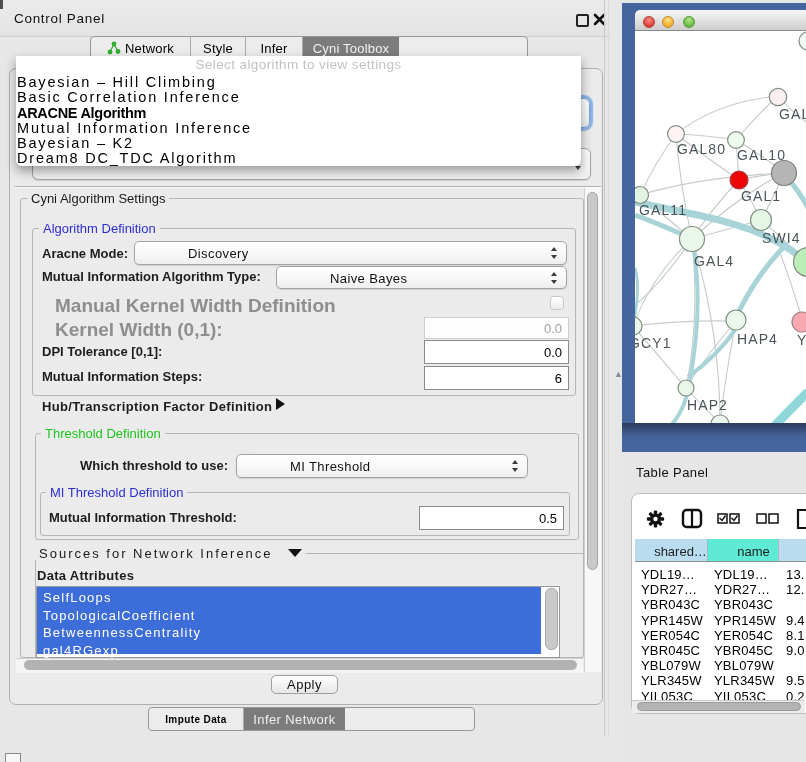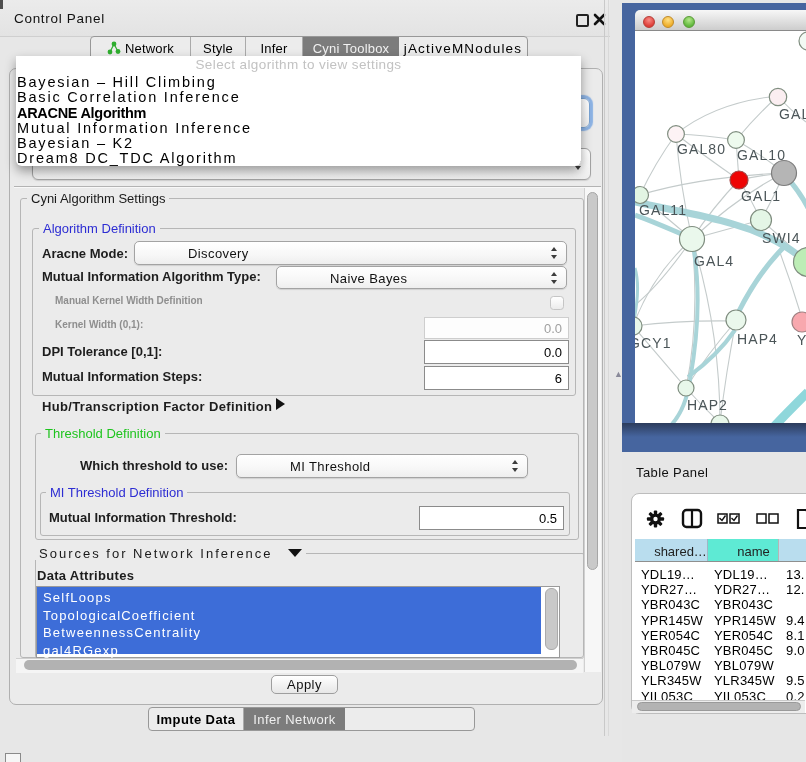--- a/index.html
+++ b/index.html
@@ -1,21 +1,21 @@
 <!DOCTYPE html>
 <html><head>
 <meta charset="utf-8">
 <style>
   html,body{margin:0;padding:0;}
   body{width:806px;height:762px;position:relative;overflow:hidden;
        background:#e7e7e7;font-family:"Liberation Sans",sans-serif;
        -webkit-font-smoothing:antialiased;}
   .abs{position:absolute;}
   .lbl{position:absolute;font-size:13px;font-weight:bold;color:#1d1d1d;white-space:nowrap;}
-  .glbl{position:absolute;font-size:10px;font-weight:bold;color:#8e8e8e;white-space:nowrap;padding-left:13px;}
+  .glbl{position:absolute;font-size:19px;font-weight:bold;color:#8e8e8e;white-space:nowrap;padding-left:13px;}
   .combo{position:absolute;border:1px solid #a3a3a3;border-radius:5px;
          background:linear-gradient(#ffffff,#f7f7f7 60%,#eeeeee);
          box-shadow:0 1px 1px rgba(0,0,0,0.12);}
   .combo .ct{position:absolute;left:13px;top:50%;transform:translateY(-50%);
          font-size:13px;color:#111;letter-spacing:0.4px;white-space:nowrap;margin-left:40px;}
   .carr{position:absolute;right:7px;top:50%;transform:translateY(-50%);width:9px;height:12px;}
   .carr:before{content:"";position:absolute;left:1px;top:0;border-left:3.5px solid transparent;
      border-right:3.5px solid transparent;border-bottom:4.5px solid #3c3c3c;}
   .carr:after{content:"";position:absolute;left:1px;bottom:0;border-left:3.5px solid transparent;
      border-right:3.5px solid transparent;border-top:4.5px solid #3c3c3c;}
@@ -45,21 +45,20 @@
   <div style="width:99px;border-right:1px solid #aaa;display:flex;align-items:center;justify-content:center;font-size:13px;letter-spacing:0.2px;">
     <svg width="14" height="15" viewBox="0 0 14 15" style="margin-right:4px;">
       <circle cx="7" cy="3" r="2.4" fill="#2fae2f"></circle>
       <circle cx="3" cy="11" r="2.4" fill="#2fae2f"></circle>
       <circle cx="11" cy="10.5" r="2.4" fill="#2fae2f"></circle>
       <path d="M7 3 L3 11 M7 3 L11 10.5" stroke="#2fae2f" stroke-width="1.2" fill="none"></path>
     </svg>Network</div>
   <div style="width:54px;border-right:1px solid #aaa;display:flex;align-items:center;justify-content:center;font-size:13px;letter-spacing:0.2px;">Style</div>
   <div style="width:56px;border-right:1px solid #aaa;display:flex;align-items:center;justify-content:center;font-size:13px;letter-spacing:0.2px;">Infer</div>
   <div style="width:96px;background:#7c7c7c;color:#f2f2f2;display:flex;align-items:center;justify-content:center;font-size:13px;letter-spacing:0.2px;">Cyni Toolbox</div>
-  <div style="flex:1;display:flex;align-items:center;justify-content:center;font-size:13.5px;letter-spacing:1.2px;">jActiveMNodules</div>
 </div>
 
 <div class="abs" style="left:9px;top:68px;width:594px;height:637px;background:#ebebeb;
      border:1px solid #b0b0b0;border-radius:7px;box-sizing:border-box;"></div>
 
 <div class="combo" style="left:24px;top:98px;width:564px;height:28px;border-radius:6px;
      border:1px solid #7aa4d4;box-shadow:0 0 1px 3px rgba(110,160,225,0.75);"></div>
 
 <div class="combo" style="left:32px;top:148px;width:557px;height:30px;border-radius:6px;">
   <span class="carr"></span>
@@ -140,21 +139,21 @@
 
 <div class="abs" style="left:584px;top:188px;width:16px;height:484px;background:#f7f7f7;border-left:1px solid #d0d0d0;"></div>
 <div class="abs" style="left:587px;top:192px;width:11px;height:378px;background:#c9c9c9;border:1px solid #a6a6a6;border-radius:6px;box-sizing:border-box;"></div>
 
 <div class="abs" style="left:271px;top:675px;width:67px;height:19px;border:1px solid #9e9e9e;border-radius:5px;
      background:linear-gradient(#ffffff,#f1f1f1 55%,#e7e7e7);box-sizing:border-box;
      display:flex;align-items:center;justify-content:center;font-size:13px;color:#111;letter-spacing:0.5px;">Apply</div>
 
 <div class="abs" style="left:148px;top:707px;width:325px;height:22px;border:1px solid #989898;
      border-radius:4px;background:#ececec;display:flex;overflow:hidden;">
-  <div style="width:94px;border-right:1px solid #aaa;display:flex;align-items:center;justify-content:center;font-size:13px;font-weight:bold;letter-spacing:0.4px;">Impute Data</div>
+  <div style="width:94px;border-right:1px solid #aaa;display:flex;align-items:center;justify-content:center;font-size:10px;font-weight:bold;letter-spacing:0.4px;">Impute Data</div>
   <div style="width:101px;background:#7c7c7c;color:#f0f0f0;display:flex;align-items:center;justify-content:center;font-size:13px;letter-spacing:0.4px;">Infer Network</div>
   <div style="flex:1;"></div>
 </div>
 
 <div class="abs" style="left:5px;top:753px;width:14px;height:12px;border:1px solid #8a8a8a;background:#f6f6f6;"></div>
 
 <div class="abs" style="left:604px;top:0;width:1px;height:736px;background:#c9c9c9;"></div>
 <div class="abs" style="left:608px;top:0;width:1px;height:736px;background:#d9d9d9;"></div>
 <div class="abs" style="left:614px;top:369px;width:7px;height:9px;font-size:9px;color:#8a8a9a;">▲</div>
 

